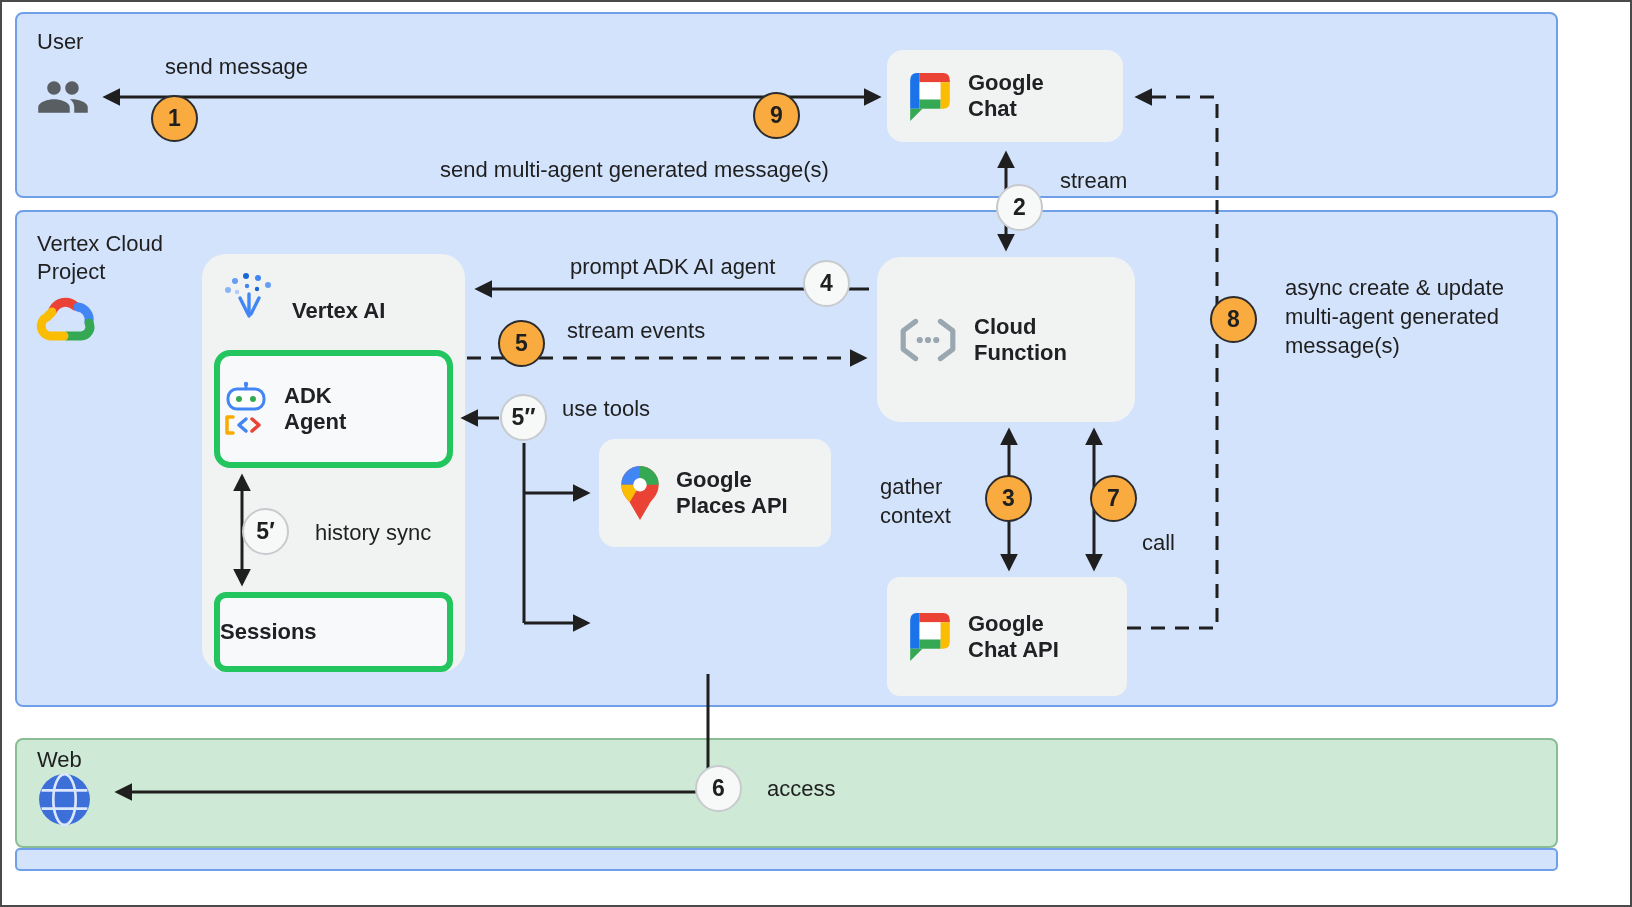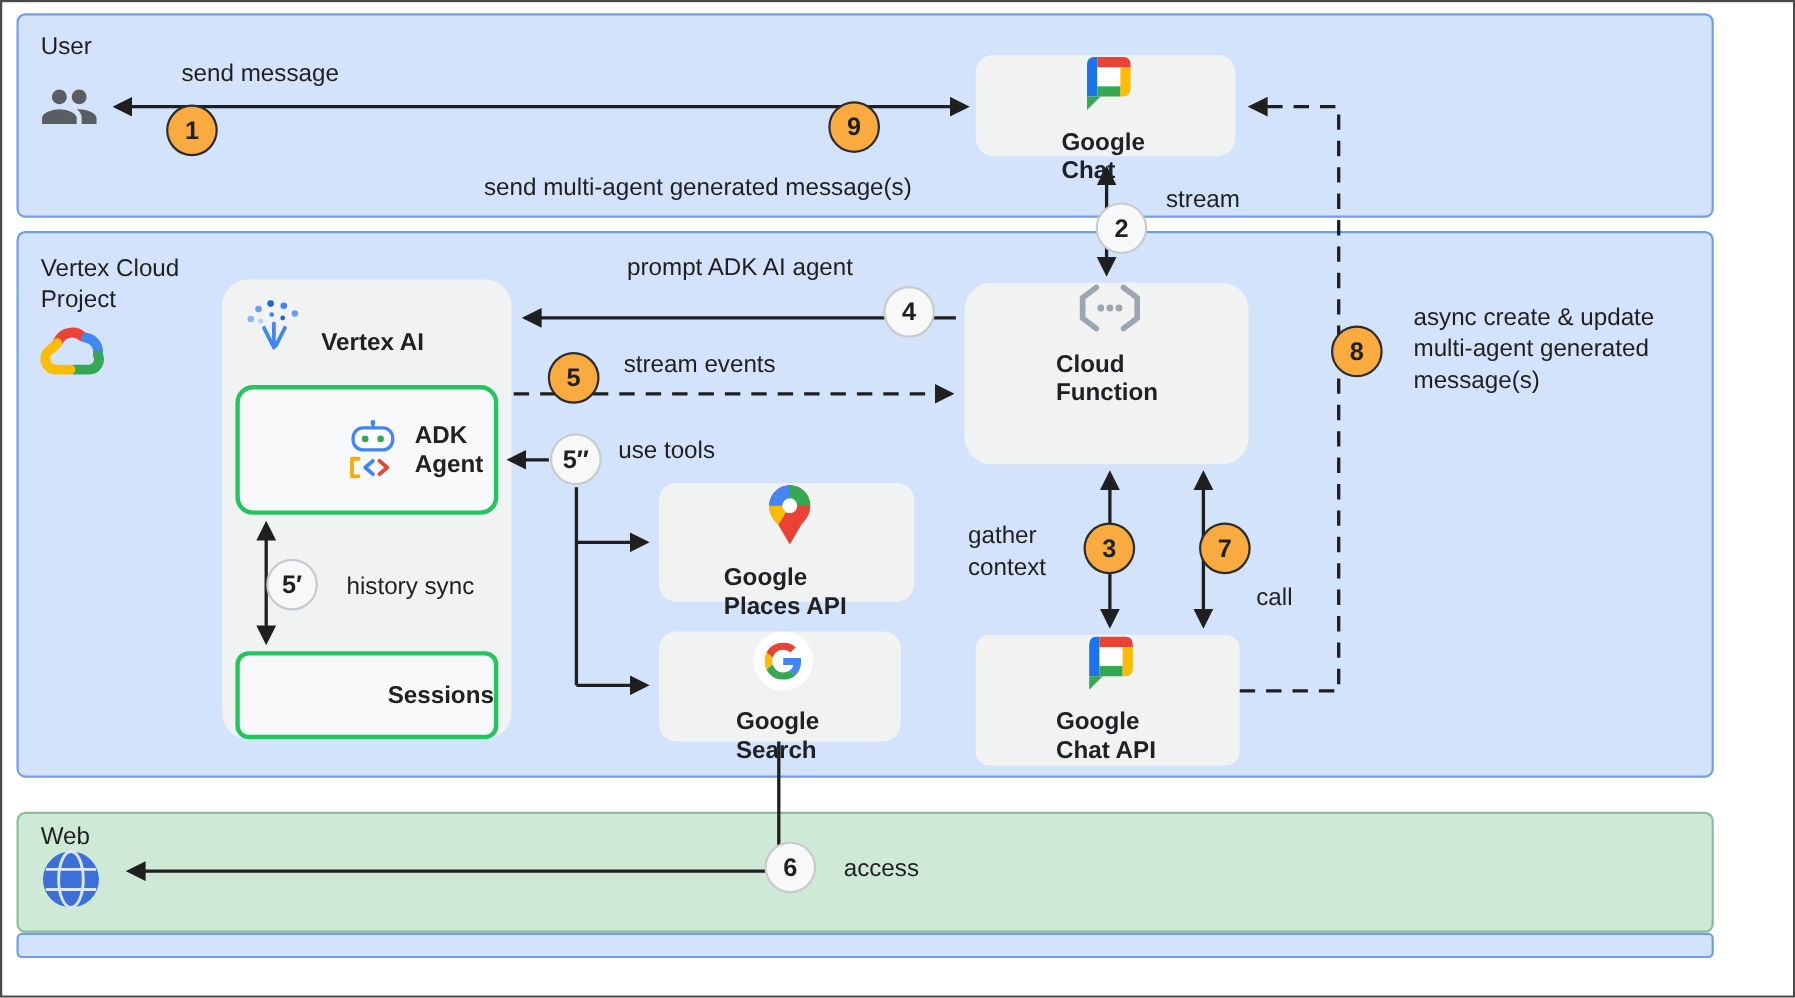--- a/index.html
+++ b/index.html
@@ -10,31 +10,31 @@
     font-family:"Liberation Sans", sans-serif; color:#1f1f1f;
   }
   .panel { position:absolute; border-radius:8px; }
   .panel.blue  { background:var(--panel-blue,#d3e3fc); border:2px solid var(--panel-blue-border,#6f9fe8); }
   .panel.green { background:var(--panel-green,#ceead6); border:2px solid var(--panel-green-border,#8bbd95); }
   .panel-label { position:absolute; font-size:22px; line-height:1.25; color:#1f1f1f; z-index:25; }
   .elabel { position:absolute; font-size:22px; line-height:1.32; white-space:nowrap; color:#1f1f1f; z-index:25; }
   .elabel.wrap { white-space:normal; }
   .card {
     position:absolute; background:var(--card-gray,#f1f3f3);
-    display:flex; align-items:center; gap:15px; padding:0 14px 0 20px; z-index:10;flex-direction:column;
+    display:flex; align-items:center; gap:15px; padding:0 14px 0 20px; z-index:10;
   }
   .title { font-weight:bold; font-size:22px; line-height:1.18; color:#202124; }
   .icon { flex:none; display:flex; align-items:center; justify-content:center; }
   .gcircle { width:54px; height:54px; border-radius:50%; background:#ffffff;
     display:flex; align-items:center; justify-content:center; flex:none; }
   .vertex { position:absolute; left:200px; top:252px; width:263px; height:418px;
     border-radius:24px; background:var(--card-gray,#f1f3f3); z-index:10; }
   .vhead { position:absolute; left:20px; top:16px; display:flex; align-items:flex-end; gap:16px; }
-  .innerbox { position:absolute; left:12px; background:#f8f9fa; border:4px solid #22c55e;
-    display:flex; align-items:center; justify-content:flex-end; gap:12px; }
+  .innerbox { position:absolute; left:12px; background:#f8f9fa; border:6px solid #22c55e;
+    display:flex; align-items:center; justify-content:flex-start; gap:12px; }
   .adk { top:96px; width:239px; height:118px; border-radius:16px; }
   .sessions { top:338px; width:239px; height:80px; border-radius:12px; }
   .arrows { position:absolute; left:0; top:0; z-index:15; pointer-events:none; }
   .badge {
     position:absolute; width:47px; height:47px; border-radius:50%;
     display:flex; align-items:center; justify-content:center;
     font-size:23px; font-weight:bold; color:#1f1f1f; z-index:30;
   }
   .badge.orange { background:var(--badge-orange,#f9ab40); border:2px solid #2c2c2c; }
   .badge.white  { background:#f7f8f8; border:2px solid #c7cbce; }
@@ -171,31 +171,20 @@
         <path d="M20 2 C10 2 2 10 2 20 C2 27 5 31 10 37 L20 54 L30 37 C35 31 38 27 38 20 C38 10 30 2 20 2 Z" fill="#ea4335"></path>
         <path d="M20 20 V2 C10 2 2 10 2 20 Z" fill="#4285f4"></path>
         <path d="M20 20 H38 C38 10 30 2 20 2 Z" fill="#34a853"></path>
         <path d="M20 20 H2 C2 27 5 31 10 37 Z" fill="#fbbc04"></path>
         <circle cx="20" cy="20" r="6.5" fill="#ffffff"></circle>
       </svg>
     </span>
     <span class="title" style="width:120px">Google Places API</span>
   </div>
 
-  <div class="card" style="left:597px;top:572px;width:220px;height:100px;border-radius:16px">
-    <span class="gcircle">
-      <svg width="34" height="34" viewBox="0 0 48 48">
-        <path fill="#EA4335" d="M24 9.5c3.54 0 6.71 1.22 9.21 3.6l6.85-6.85C35.9 2.38 30.47 0 24 0 14.62 0 6.51 5.38 2.56 13.22l7.98 6.19C12.43 13.72 17.74 9.5 24 9.5z"></path>
-        <path fill="#4285F4" d="M46.98 24.55c0-1.57-.15-3.09-.38-4.55H24v9.02h12.94c-.58 2.96-2.26 5.48-4.78 7.18l7.73 6c4.51-4.18 7.09-10.36 7.09-17.65z"></path>
-        <path fill="#FBBC05" d="M10.53 28.59c-.48-1.45-.76-2.99-.76-4.59s.27-3.14.76-4.59l-7.98-6.19C.92 16.46 0 20.12 0 24c0 3.88.92 7.54 2.56 10.78l7.97-6.19z"></path>
-        <path fill="#34A853" d="M24 48c6.48 0 11.93-2.13 15.89-5.81l-7.73-6c-2.15 1.45-4.92 2.3-8.16 2.3-6.26 0-11.57-4.22-13.47-9.91l-7.98 6.19C6.51 42.62 14.62 48 24 48z"></path>
-      </svg>
-    </span>
-    <span class="title" style="width:86px">Google Search</span>
-  </div>
 
   <div class="card" style="left:885px;top:575px;width:240px;height:119px;border-radius:13px">
     <span class="icon">
       <svg width="46" height="51" viewBox="0 0 48 54">
           <use href="#sym-chat"></use>
         </svg>
     </span>
     <span class="title" style="width:100px">Google Chat API</span>
   </div>
 
@@ -221,21 +210,21 @@
       <path d="M1007 429 V566" marker-start="url(#ahS)" marker-end="url(#ahE)"></path>
       <path d="M1092 429 V566" marker-start="url(#ahS)" marker-end="url(#ahE)"></path>
       <path d="M1125 626 H1215 V95 H1136" marker-end="url(#ahE)" stroke-dasharray="14 10"></path>
       <path d="M706 672 V790 H116" marker-end="url(#ahE)"></path>
     </g>
   </svg>
 
   <div class="elabel" style="left:163px;top:50px">send message</div>
   <div class="elabel" style="left:438px;top:153px">send multi-agent generated message(s)</div>
   <div class="elabel" style="left:1058px;top:164px">stream</div>
-  <div class="elabel" style="left:568px;top:226px">prompt ADK AI agent</div>
+  <div class="elabel" style="left:568px;top:250px">prompt ADK AI agent</div>
   <div class="elabel" style="left:565px;top:314px">stream events</div>
   <div class="elabel" style="left:560px;top:392px">use tools</div>
   <div class="elabel" style="left:313px;top:516px">history sync</div>
   <div class="elabel wrap" style="left:878px;top:470px;width:98px">gather context</div>
   <div class="elabel" style="left:1140px;top:526px">call</div>
   <div class="elabel wrap" style="left:1283px;top:271px;width:268px">async create &amp; update multi-agent generated message(s)</div>
   <div class="elabel" style="left:765px;top:772px">access</div>
 
   <div class="badge orange" style="left:149px;top:93px">1</div>
   <div class="badge white" style="left:994px;top:182px">2</div>

